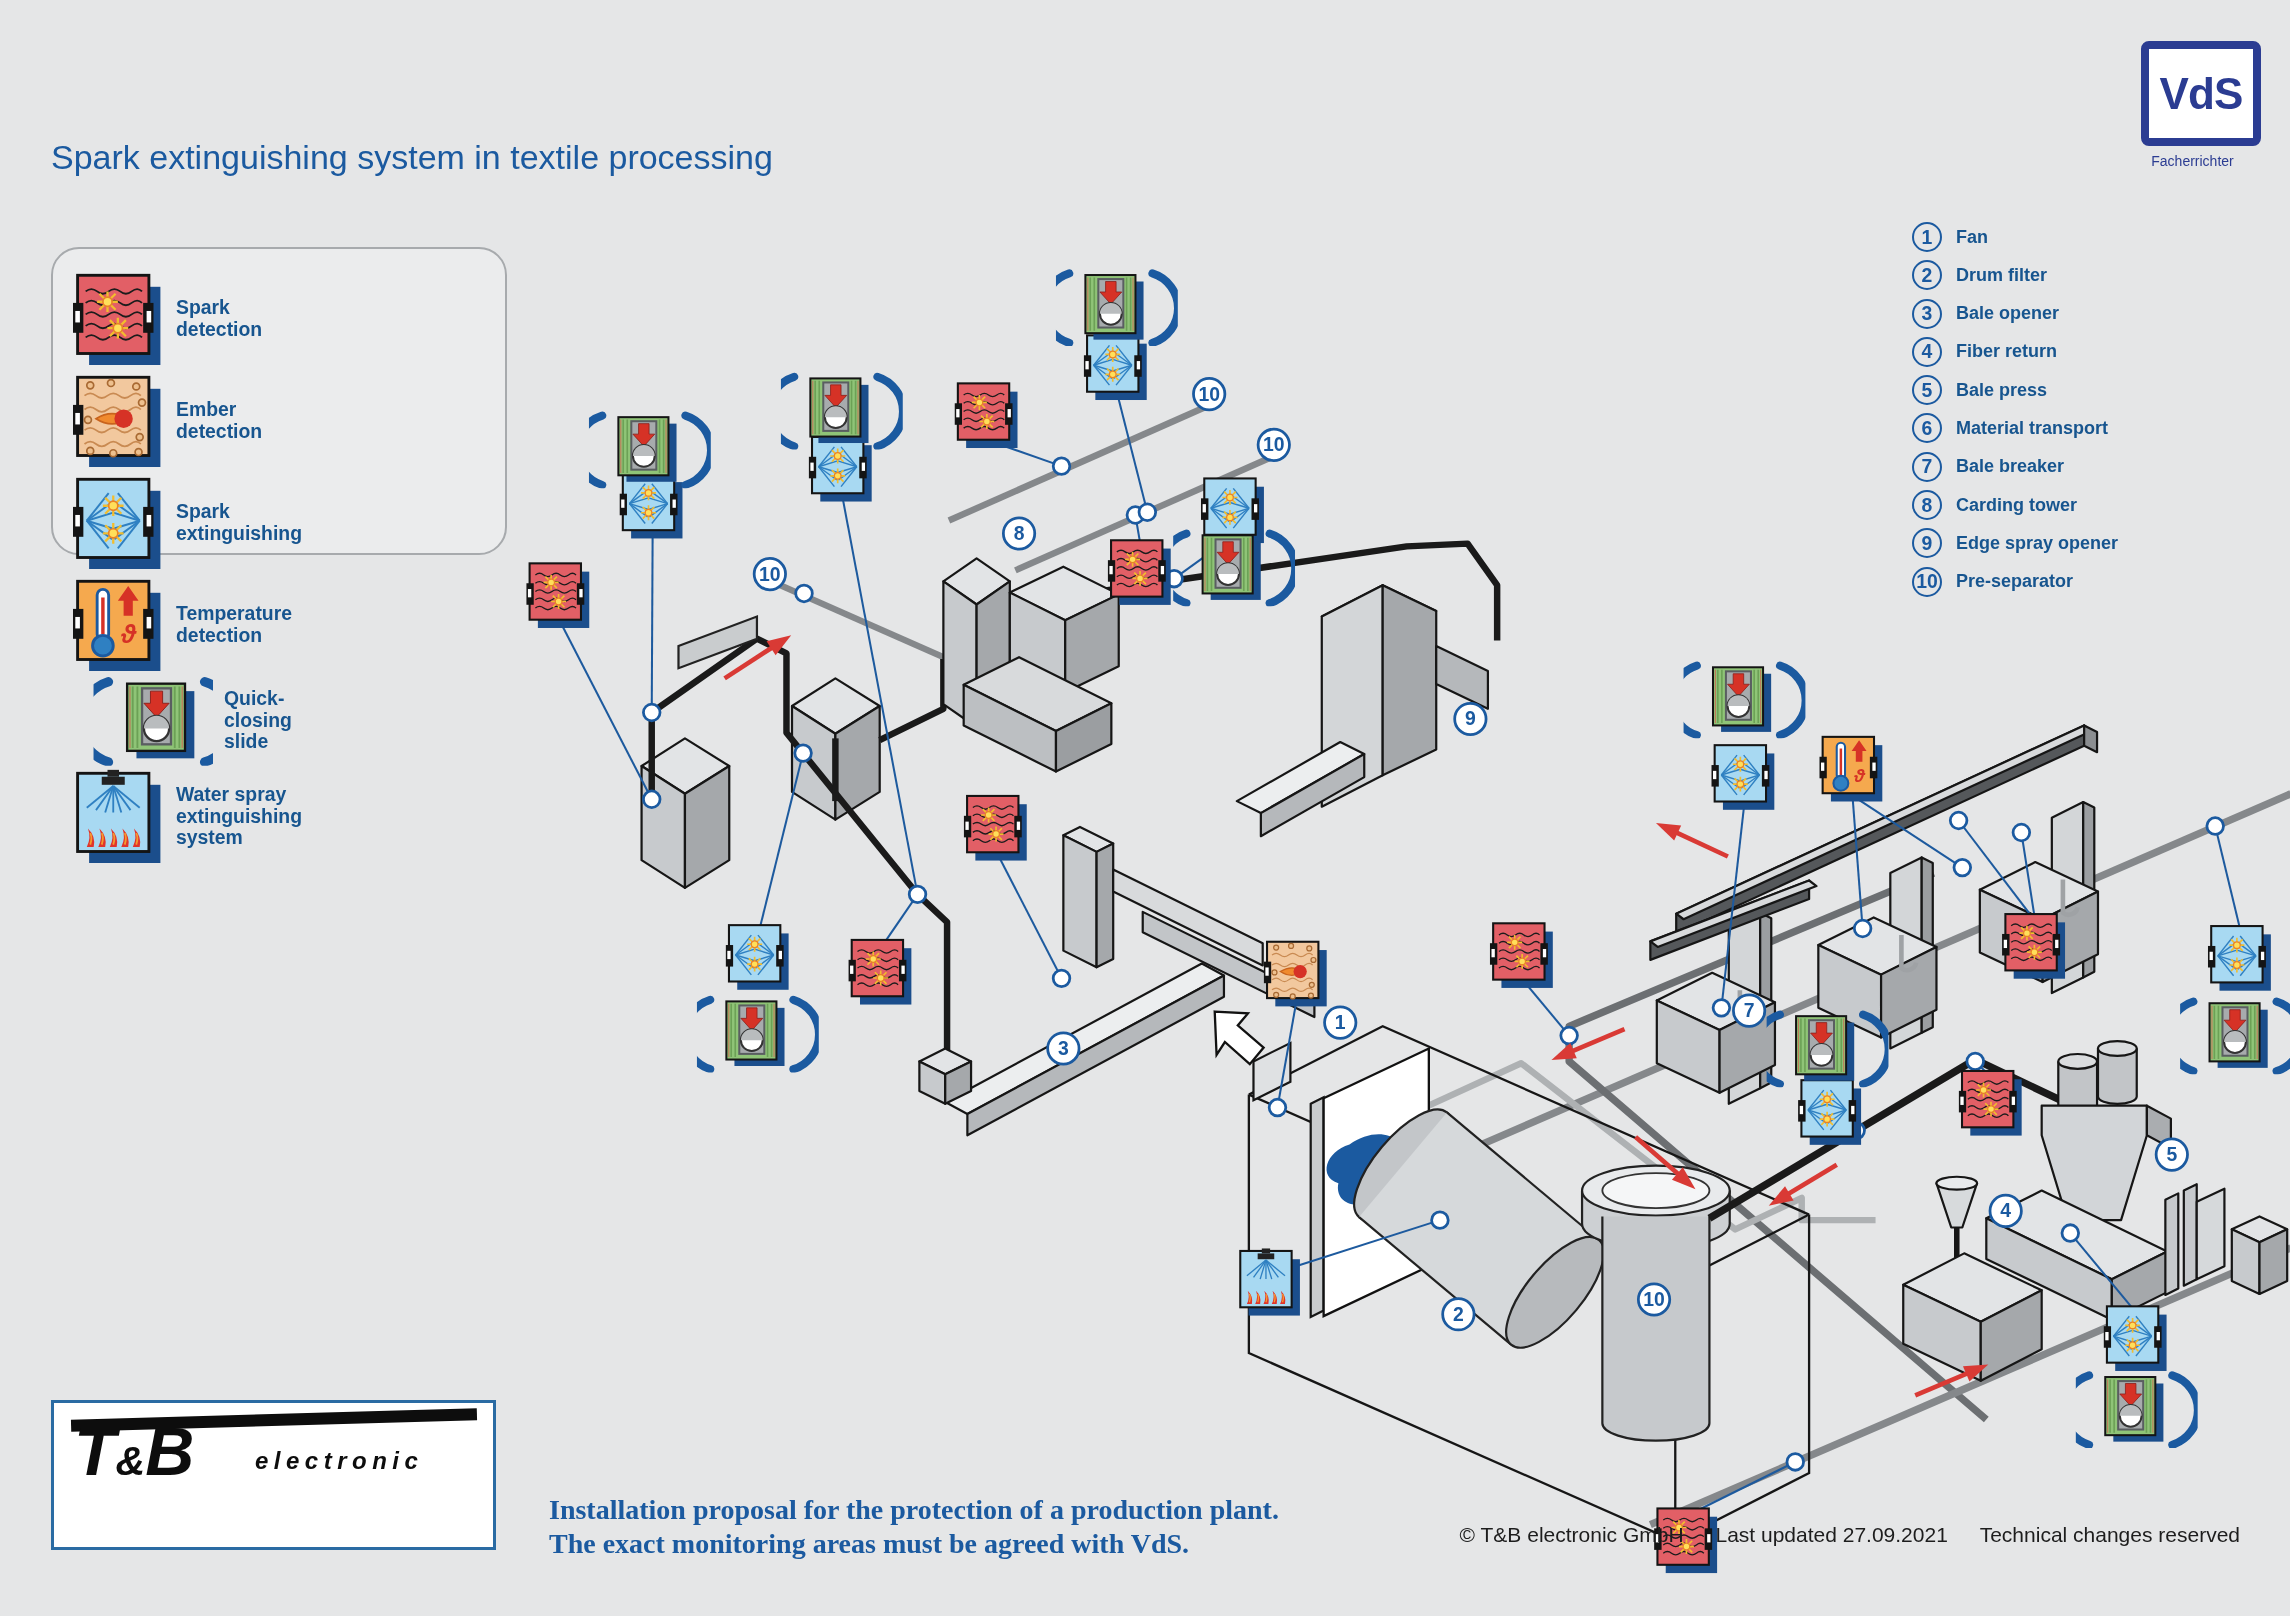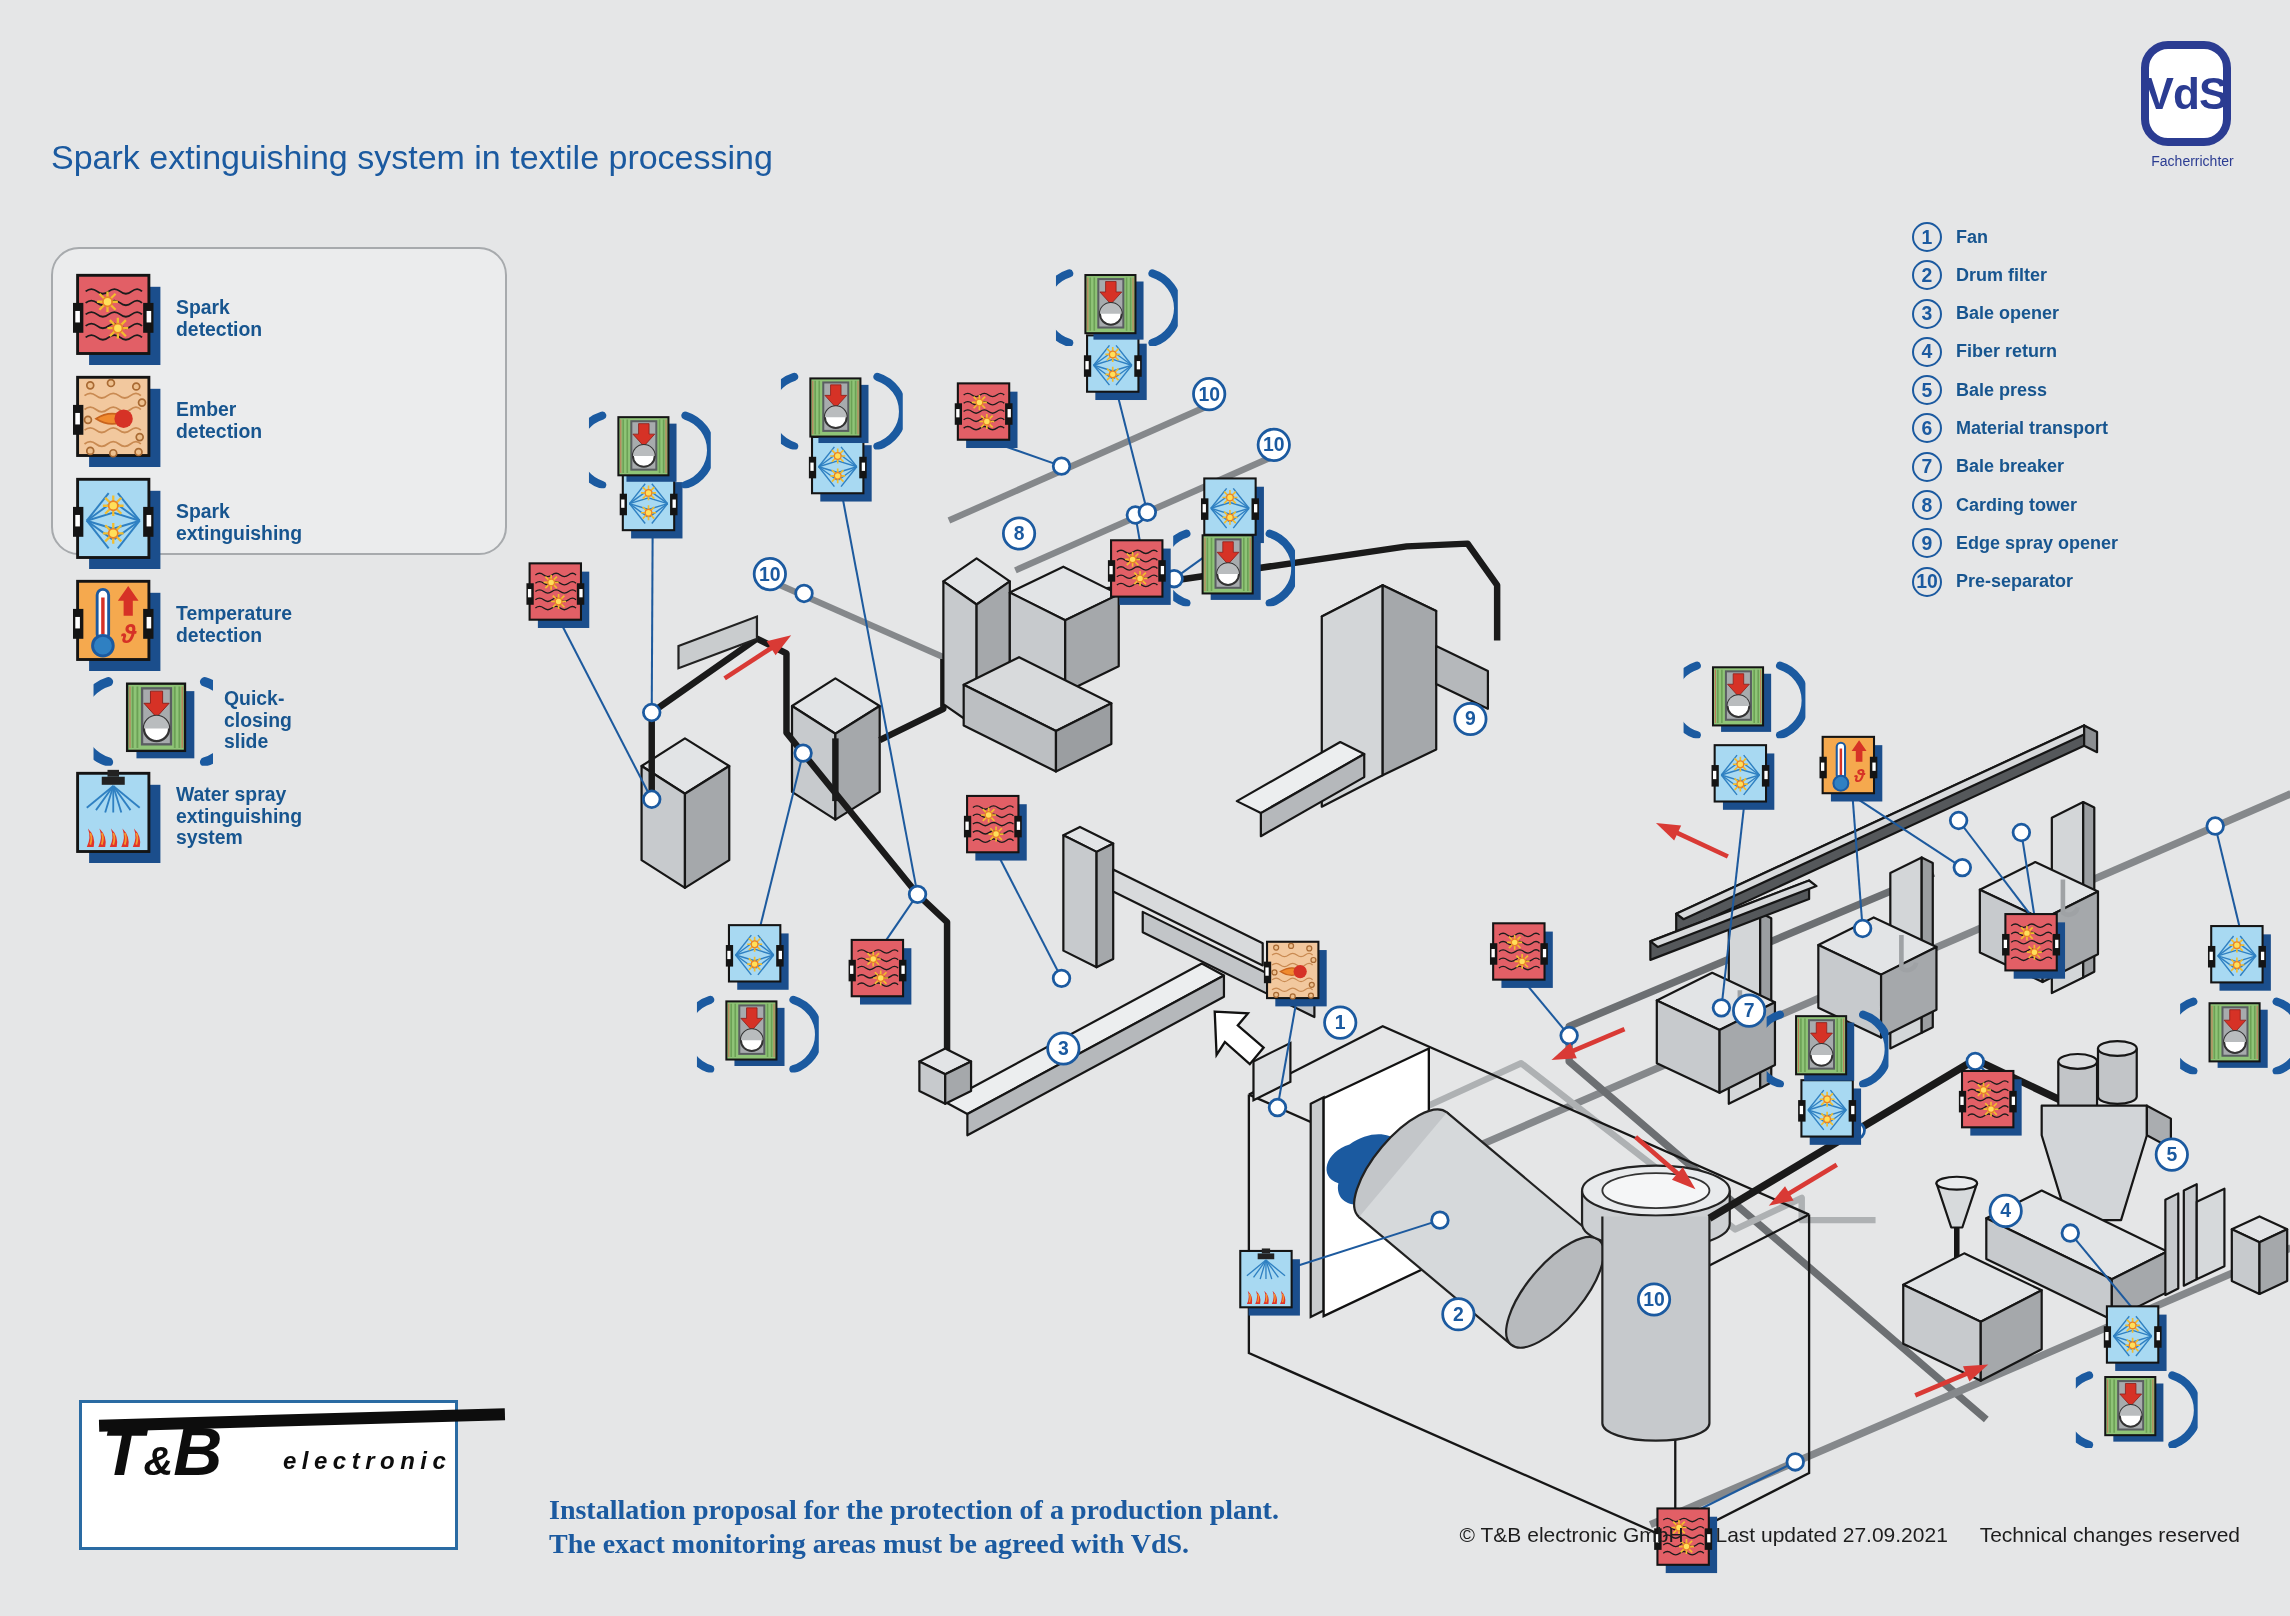--- a/index.html
+++ b/index.html
@@ -4,38 +4,38 @@
 <style>
   html,body{margin:0;padding:0;background:#cfd1d3;}
   *{box-sizing:border-box;}
   #stage{position:relative;width:2291px;height:1617px;background:#e5e6e7;overflow:hidden;
          font-family:"Liberation Sans",sans-serif;}
   .abs{position:absolute;}
   
   #title{left:51px;top:28px;font-size:46px;font-weight:800;color:#0d0d0d;letter-spacing:-0.9px;}
   #subtitle{left:51px;top:138px;font-size:34px;font-weight:500;color:#1b5aa0;}
   
-  #vds-box{left:2141px;top:41px;width:90px;height:105px;background:#fff;border:8.3px solid #2b3c92;
-           border-radius:27px;display:flex;align-items:center;justify-content:center;}
+  #vds-box{left:2141px;top:41px;width:120px;height:105px;background:#fff;border:8.3px solid #2b3c92;
+           border-radius:8px;display:flex;align-items:center;justify-content:center;}
   #vds-box span{font-size:44px;font-weight:800;color:#2b3c92;letter-spacing:-0.9px;}
   #vds-caption{left:2139px;top:153px;width:107px;text-align:center;font-size:14px;color:#2b3c92;}
   
   #legend{left:51px;top:247px;width:456px;height:308px;background:#ebeced;border:2.8px solid #a7aaad;
           border-radius:28px;padding:18.5px 11px 9.2px 20px;display:grid;
           grid-template-columns:1fr;grid-template-rows:1fr 1fr 1fr;}
   .lg-item{display:flex;align-items:center;gap:11px;}
   .lg-label{font-size:19.4px;font-weight:700;color:#17558f;white-space:pre-line;line-height:1.12;}
   
   #eqlist{left:1912px;top:222px;}
   .eq-row{display:flex;align-items:center;gap:14px;margin-bottom:8.3px;height:30px;}
   .eq-num{width:30px;height:30px;border:2.3px solid #1b5aa0;border-radius:50%;color:#1b5aa0;
           font-weight:700;font-size:19.4px;display:flex;align-items:center;justify-content:center;background:transparent;}
   .eq-label{font-size:18px;font-weight:700;color:#17558f;white-space:nowrap;}
   
-  #tb-box{left:51px;top:1400px;width:379px;height:150px;background:#fff;border:3.7px solid #2a6ba3;margin-left:28px;}
+  #tb-box{left:51px;top:1400px;width:445px;height:150px;background:#fff;border:3.7px solid #2a6ba3;}
   #tb-logo{position:absolute;left:0;top:0;width:100%;height:88px;}
   #tb-band{position:absolute;left:0;bottom:0;width:100%;height:59px;background:#2a6ba3;color:#fff;
            font-size:22px;letter-spacing:2.8px;padding:5.5px 0 0 13px;line-height:1.15;font-weight:500;}
   #tb-bar{position:absolute;left:16.6px;top:11px;width:406px;height:12px;background:#0d0d0d;
           transform:rotate(-1.6deg);}
   #tb-tb{position:absolute;left:20px;top:9.2px;font-size:68px;font-weight:800;font-style:italic;color:#0d0d0d;}
   #tb-amp{font-size:41px;}
   #tb-word{position:absolute;left:201px;top:44px;font-size:24px;font-weight:800;font-style:italic;
            letter-spacing:5.5px;color:#0d0d0d;}
   #note{left:549px;top:1493px;font-size:28px;font-weight:700;color:#1b5aa0;line-height:1.22;font-family:Liberation Serif, serif;}

